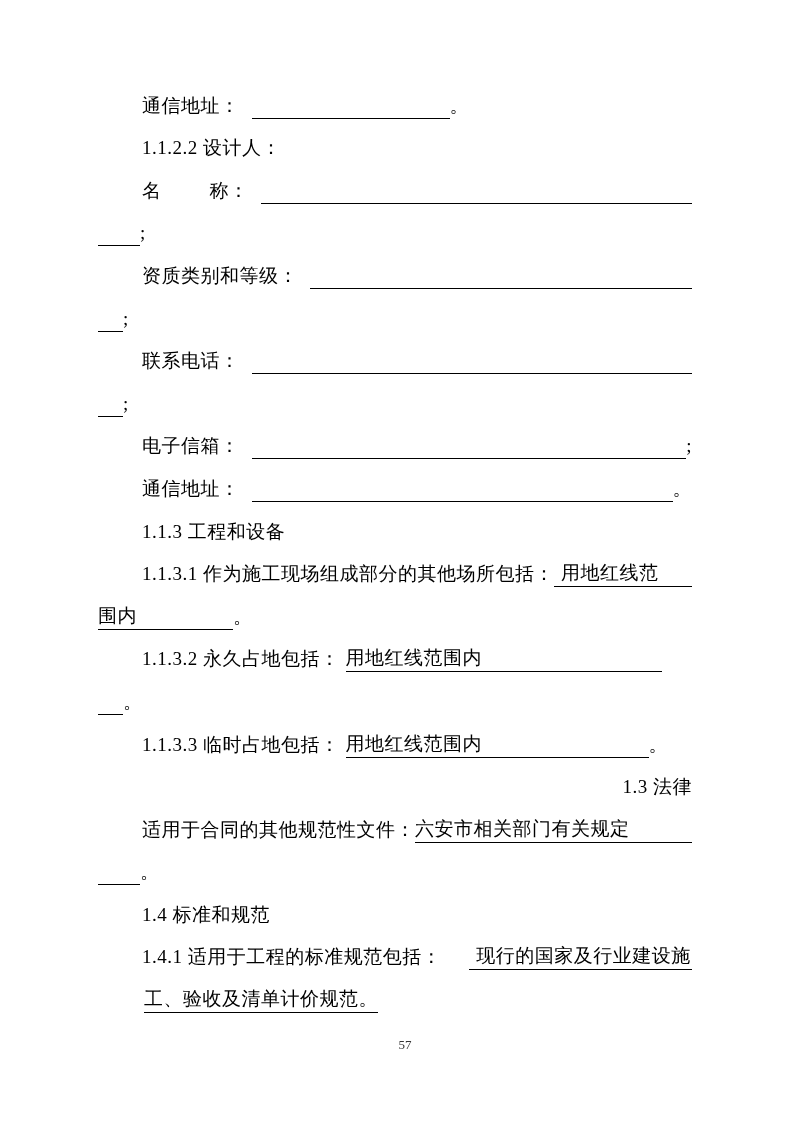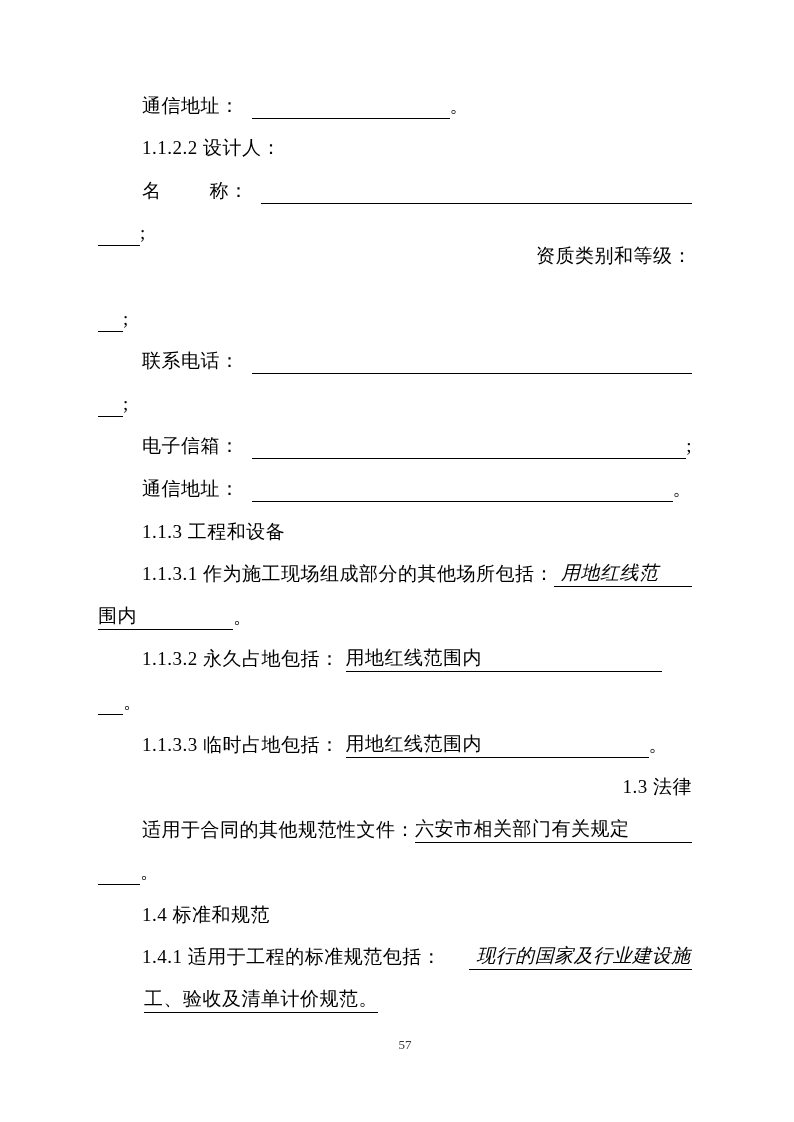--- a/index.html
+++ b/index.html
@@ -34,21 +34,21 @@
   .u{
     border-bottom:1.8px solid #000;
   }
   .blank{
     display:inline-block;
     height:12px;
     border-bottom:1.8px solid #000;
   }
   .gap{display:inline-block;height:1px;}
   .fill{flex:1 1 auto;}
-  .pad-lead{padding-left:7px;font-style:italic;}
+  .pad-lead{padding-left:7px;}
   .page-number{
     position:absolute;
     left:16px;right:0;
     top:1037px;
     text-align:center;
     font-size:13px;
     color:#333;
     font-family:"Liberation Serif","DejaVu Serif",serif;
   }
 </style>
@@ -70,21 +70,21 @@
         <span class="t">名</span>
         <span class="gap" style="width: 48px;"></span>
         <span class="t">称：</span>
         <span class="gap" style="width: 12px;"></span>
         <span class="blank fill"></span>
       </div>
       <div class="line">
         <span class="blank" style="width: 42px;"></span>
         <span class="t">;</span>
       </div>
-      <div class="line" style="padding-left: 44px; flex-direction: column;">
+      <div class="line" style="padding-left: 44px;">
         <span class="t">资质类别和等级：</span>
         <span class="gap" style="width: 12px;"></span>
         <span class="blank fill"></span>
       </div>
       <div class="line">
         <span class="blank" style="width: 25px;"></span>
         <span class="t">;</span>
       </div>
       <div class="line" style="padding-left: 44px;">
         <span class="t">联系电话：</span>

